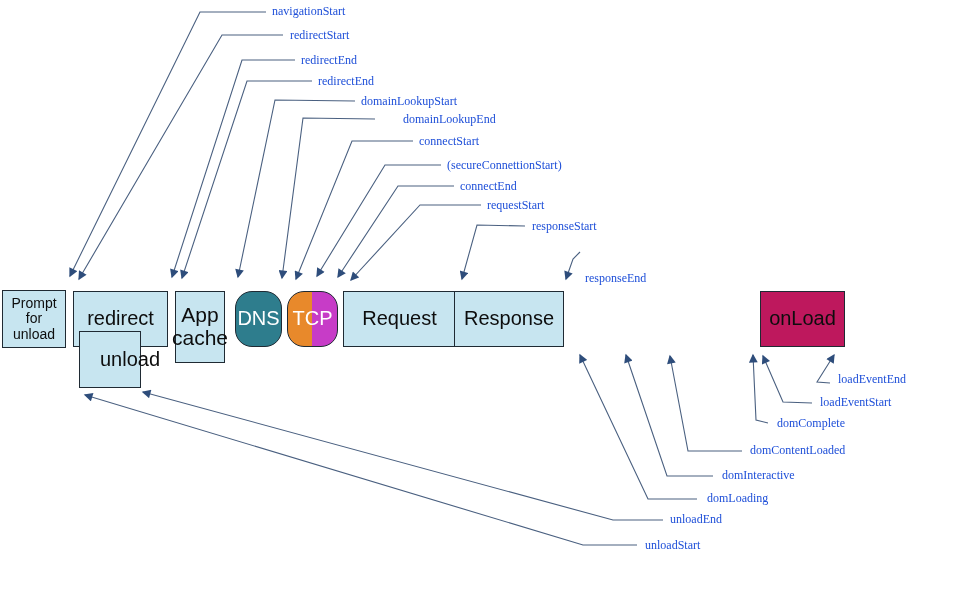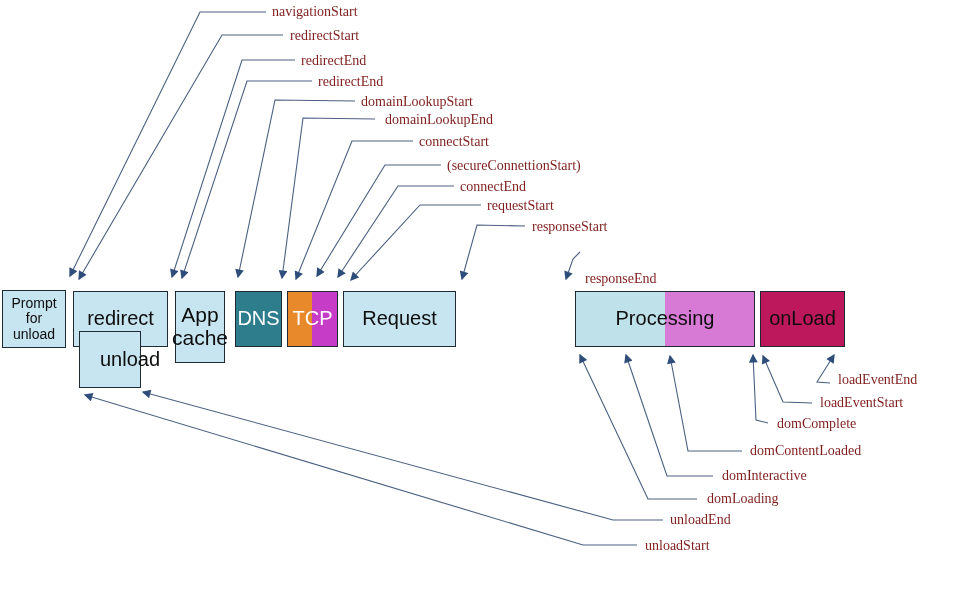--- a/index.html
+++ b/index.html
@@ -16,35 +16,35 @@
     border:1.6px solid #1f2a33;
     background:#c7e5f0;
     display:flex;align-items:center;justify-content:center;
     text-align:center;
     color:#0d0d0d;
     font-size:20px;
     line-height:1.08;
     z-index:1;
   }
   .box.small{font-size:14px;}
-  .box.white-text{color:#ffffff;}
+  .box.white-text{color:#ffffff;border-radius:17px;}
   #connector-layer{
     position:absolute;left:0;top:0;z-index:2;
     pointer-events:none;
   }
   #connector-layer polyline{
     fill:none;
     stroke:#4a6080;
     stroke-width:1.1;
   }
   .evt{
     position:absolute;
     font-family:"Liberation Serif","DejaVu Serif",serif;
-    font-size:14px;
-    color:#7f1d1d;
+    font-size:12px;
+    color:#1d4ed8;
     white-space:nowrap;
     z-index:3;
   }
 </style>
 </head>
 <body>
 
 <div id="canvas">
 
   <div class="box small" style="left:2px;top:290px;width:64px;height:58px;">Prompt for unload</div>
@@ -54,22 +54,22 @@
   <div class="box" style="left:79px;top:331px;width:62px;height:57px;justify-content:flex-start;padding-left:20px;">unload</div>
 
   <div class="box" style="left:175px;top:291px;width:50px;height:72px;font-size:21px;">App cache</div>
 
   <div class="box white-text" style="left:235px;top:291px;width:47px;height:56px;background:#2e7d8d;">DNS</div>
 
   <div class="box white-text" style="left:287px;top:291px;width:51px;height:56px;background:linear-gradient(90deg,#e8892b 0%,#e8892b 50%,#c73cc7 50%,#c73cc7 100%);">TCP</div>
 
   <div class="box" style="left:343px;top:291px;width:113px;height:56px;">Request</div>
 
+  <div class="box" style="left:454px;top:291px;width:110px;height:56px;">Response</div>
 
-  <div class="box" style="left:575px;top:291px;width:180px;height:56px;background:linear-gradient(90deg,#bfe1e9 0%,#bfe1e9 50%,#d77ad6 50%,#d77ad6 100%);">Processing</div>
 
   <div class="box" style="left:760px;top:291px;width:85px;height:56px;background:#be185d;">onLoad</div>
 
   <svg id="connector-layer" width="959" height="612" viewBox="0 0 959 612">
     <defs>
       <marker id="arrow" viewBox="0 0 10 10" refX="8.5" refY="5" markerWidth="9" markerHeight="8" orient="auto-start-reverse">
         <path d="M0,0 L10,5 L0,10 z" fill="#2e4d7b"></path>
       </marker>
     </defs>
 
@@ -95,21 +95,21 @@
 
     <polyline points="663,520 613,520 143,392" marker-end="url(#arrow)"></polyline>
     <polyline points="637,545 583,545 85,395" marker-end="url(#arrow)"></polyline>
   </svg>
 
   <div class="evt" style="left:272px;top:4px;">navigationStart</div>
   <div class="evt" style="left:290px;top:28px;">redirectStart</div>
   <div class="evt" style="left:301px;top:53px;">redirectEnd</div>
   <div class="evt" style="left:318px;top:74px;">redirectEnd</div>
   <div class="evt" style="left:361px;top:94px;">domainLookupStart</div>
-  <div class="evt" style="left:385px;top:112px;">domainLookupEnd</div>
+  <div class="evt" style="left:403px;top:112px;">domainLookupEnd</div>
   <div class="evt" style="left:419px;top:134px;">connectStart</div>
   <div class="evt" style="left:447px;top:158px;">(secureConnettionStart)</div>
   <div class="evt" style="left:460px;top:179px;">connectEnd</div>
   <div class="evt" style="left:487px;top:198px;">requestStart</div>
   <div class="evt" style="left:532px;top:219px;">responseStart</div>
   <div class="evt" style="left:585px;top:242px;margin-top:29px;">responseEnd</div>
 
   <div class="evt" style="left:838px;top:372px;">loadEventEnd</div>
   <div class="evt" style="left:820px;top:395px;">loadEventStart</div>
   <div class="evt" style="left:777px;top:416px;">domComplete</div>

